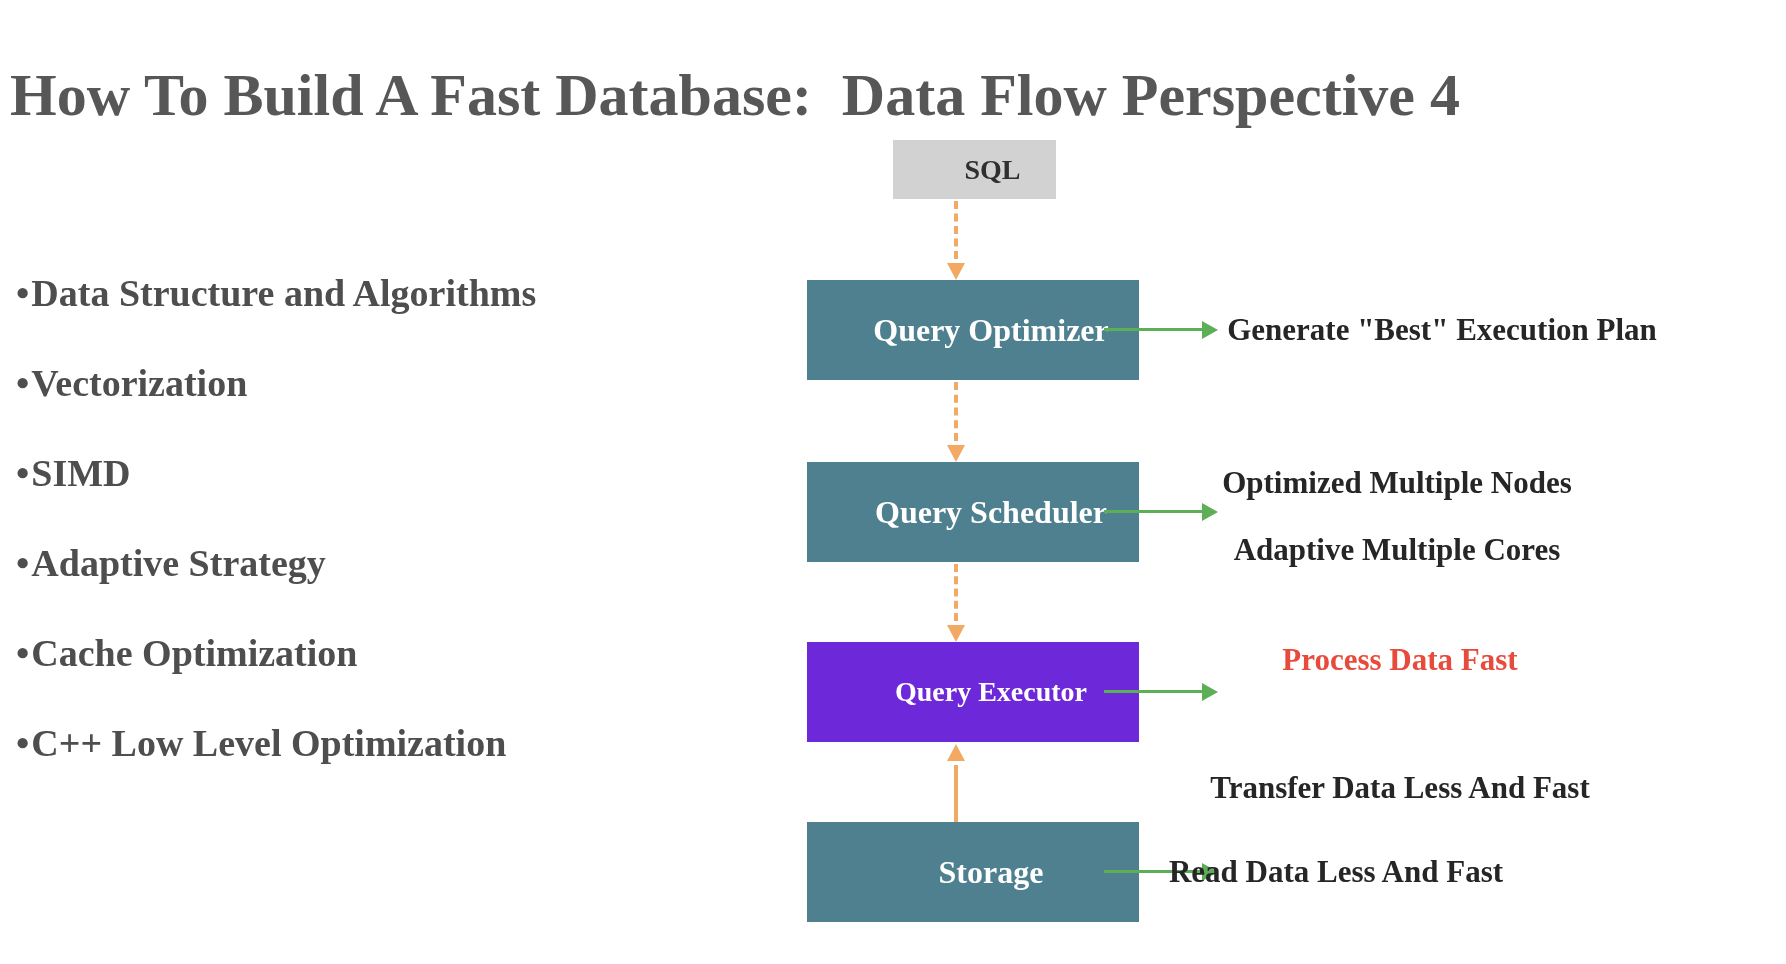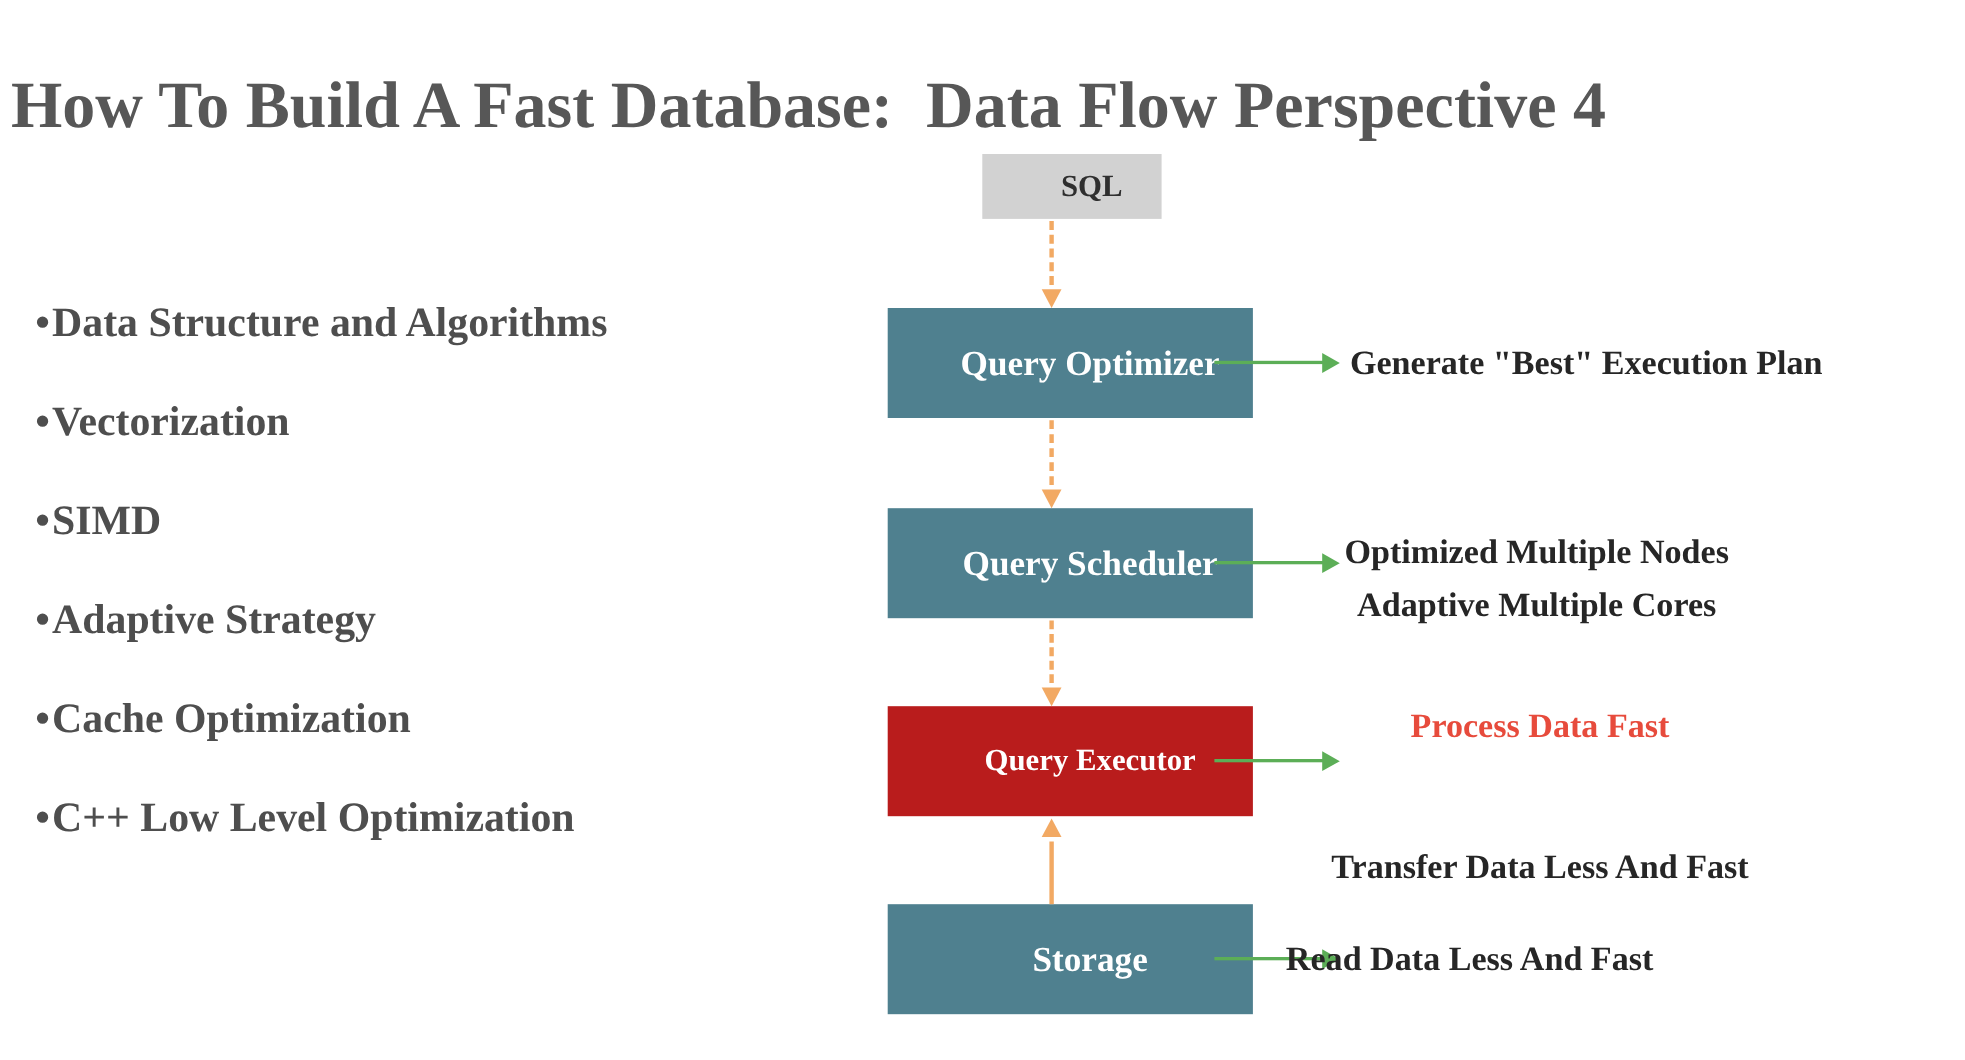--- a/index.html
+++ b/index.html
@@ -10,39 +10,39 @@
 
   
   .title {
     position:absolute; left:10px; top:25px;
     font-size:60px; font-weight:bold; color:#575757;
     line-height:1.0; white-space:pre; letter-spacing:0px;
   }
 
   
   .bullets {
-    position:absolute; left:32px; top:274px;
+    position:absolute; left:16px; top:274px;
     display:flex; flex-direction:column; gap:52px;
     list-style:none; margin:0; padding:0;
   }
   .bullets li {
     height:38px; line-height:38px; font-size:38px; font-weight:bold;
     color:#4e4e4e; white-space:nowrap;
   }
   .bullets .marker { margin-right:2px; }
 
   
   .node {
     position:absolute; display:flex; align-items:center; justify-content:center;
     font-weight:bold; white-space:nowrap;padding-left:36px;
   }
   .node-sql   { left:893px; top:140px; width:127px; height:59px;
                 background:#d2d2d2; color:#2f2f2f; font-size:28px; }
   .node-teal  { background:#4f808f; color:#ffffff; font-size:32px; }
-  .node-orange{ background:#b91c1c; color:#ffffff; font-size:28px; }
+  .node-orange{ background:#6d28d9; color:#ffffff; font-size:28px; }
   .node-optimizer { left:807px; top:280px; width:296px; height:100px; }
   .node-scheduler { left:807px; top:462px; width:296px; height:100px; }
   .node-executor  { left:807px; top:642px; width:296px; height:100px; }
   .node-storage   { left:807px; top:822px; width:296px; height:100px; }
 
   
   .varrow { position:absolute; left:947px; width:18px; }
   .varrow .shaft {
     position:absolute; left:7px; top:0; width:0;
     border-left:4px dashed #f2a963;
@@ -78,21 +78,21 @@
   .harrow-3 { top:682px; }
   .harrow-4 { top:862px; }
 
   
   .ann {
     position:absolute; transform:translate(-50%,-50%);
     font-size:31px; font-weight:bold; color:#262626; white-space:nowrap;
   }
   .ann.red { color:#e74b3c; }
   .ann-generate { left:1442px; top:330px; }
-  .ann-nodes    { left:1397px; top:483px;margin-top:19px; }
+  .ann-nodes    { left:1397px; top:483px; }
   .ann-cores    { left:1397px; top:550px; }
   .ann-process  { left:1400px; top:660px; }
   .ann-transfer { left:1400px; top:760px;margin-top:28px; }
   .ann-read     { left:1336px; top:872px; }
 </style>
 </head>
 <body>
 
 <div class="canvas">
 

